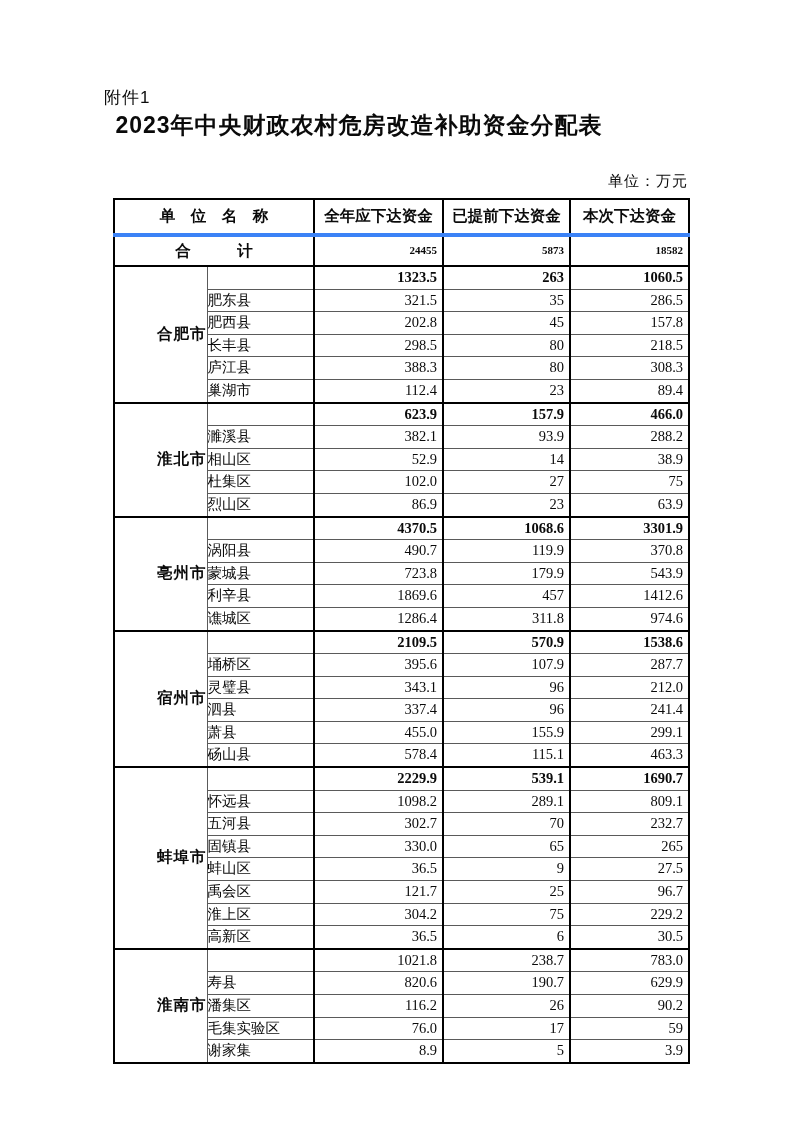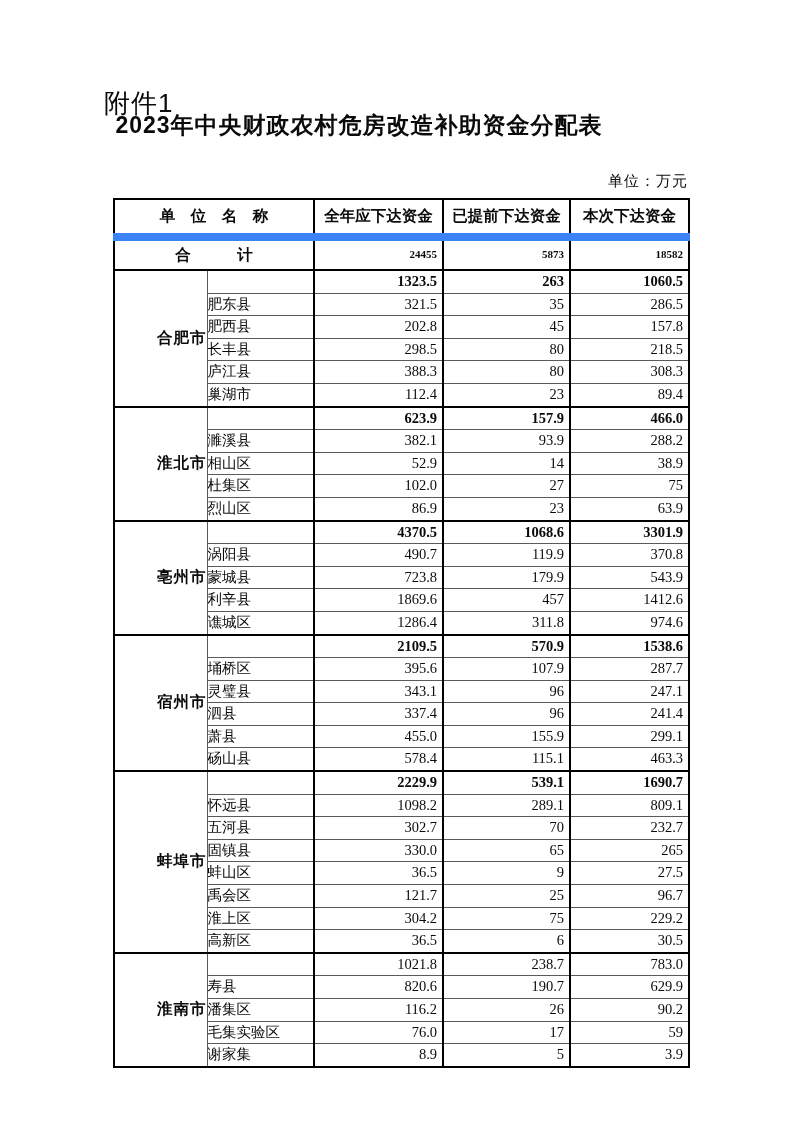--- a/index.html
+++ b/index.html
@@ -4,21 +4,21 @@
 <style>
   html,body{margin:0;padding:0;}
   body{
     width:793px;height:1122px;position:relative;background:#ffffff;
     font-family:"Liberation Serif","DejaVu Serif",serif;color:#0a0a0a;
   }
   .page{position:absolute;inset:0;background:#ffffff;overflow:hidden;}
 
   .attachment{
     position:absolute;left:104px;top:86px;
-    font-size:26px;font-family:"Liberation Sans","DejaVu Sans",sans-serif;
+    font-size:17px;font-family:"Liberation Sans","DejaVu Sans",sans-serif;
     font-weight:500;letter-spacing:1px;
   }
   .title{
     position:absolute;left:103px;top:110px;width:512px;text-align:center;
     font-size:23px;font-weight:bold;letter-spacing:1px;white-space:nowrap;
     font-family:"Liberation Sans","DejaVu Sans",sans-serif;
   }
   .unit-note{
     position:absolute;left:500px;top:172px;width:188px;text-align:right;
     font-size:15px;letter-spacing:1px;
@@ -38,21 +38,21 @@
   th,td{
     border:1px solid #5a5a5a;
     padding:0;vertical-align:middle;overflow:hidden;white-space:nowrap;
   }
   
   .vthick{border-left:2px solid #000;}
 
   .header-row th{
     height:33px;font-size:15.5px;font-weight:bold;text-align:center;
     font-family:"Liberation Sans","DejaVu Sans",sans-serif;
-    border-top:2px solid #000;border-bottom:8px solid #3b82f6;
+    border-top:2px solid #000;border-bottom:4px solid #3b82f6;
   }
   .total-row td{
     height:28px;border-bottom:2px solid #000;
   }
   td.total-label{
     text-align:center;font-weight:bold;font-size:15.5px;
     font-family:"Liberation Sans","DejaVu Sans",sans-serif;
     margin-top:32px;
   }
   tr.group-start td{border-top:2px solid #000;padding-left:12px;}
@@ -211,21 +211,21 @@
         <tr class="data-row">
           <td class="county">埇桥区</td>
           <td class="num vthick">395.6</td>
           <td class="num vthick">107.9</td>
           <td class="num vthick">287.7</td>
         </tr>
         <tr class="data-row">
           <td class="county">灵璧县</td>
           <td class="num vthick">343.1</td>
           <td class="num vthick">96</td>
-          <td class="num vthick">247.1</td>
+          <td class="num vthick">212.0</td>
         </tr>
         <tr class="data-row">
           <td class="county">泗县</td>
           <td class="num vthick">337.4</td>
           <td class="num vthick">96</td>
           <td class="num vthick">241.4</td>
         </tr>
         <tr class="data-row">
           <td class="county">萧县</td>
           <td class="num vthick">455.0</td>

